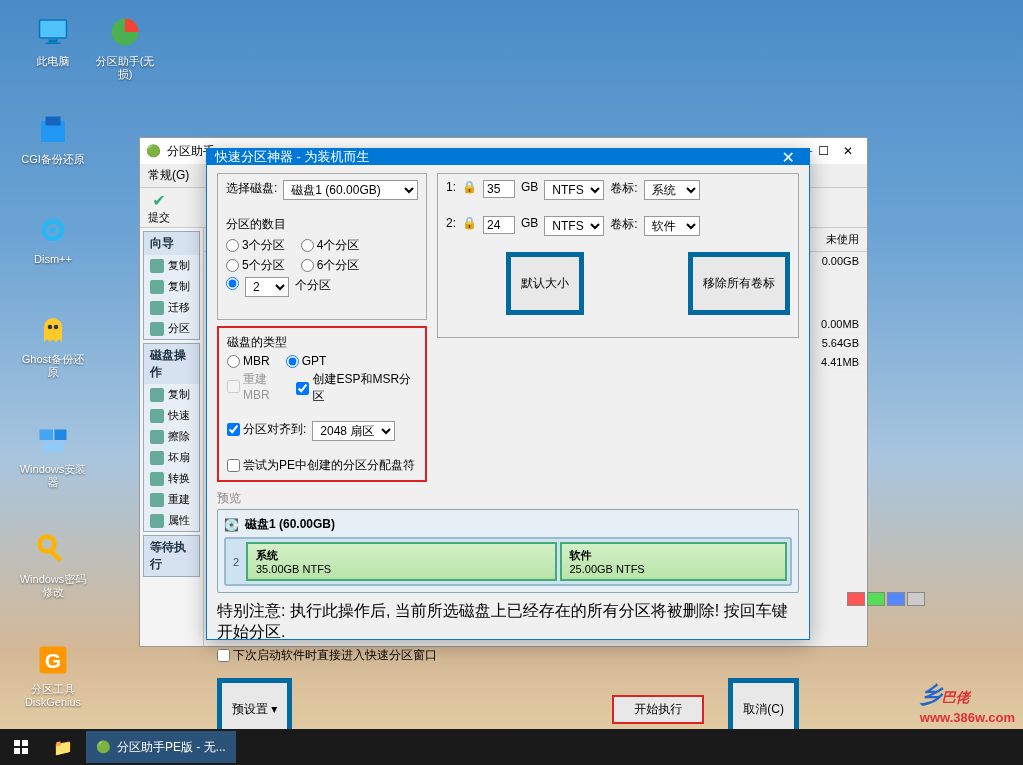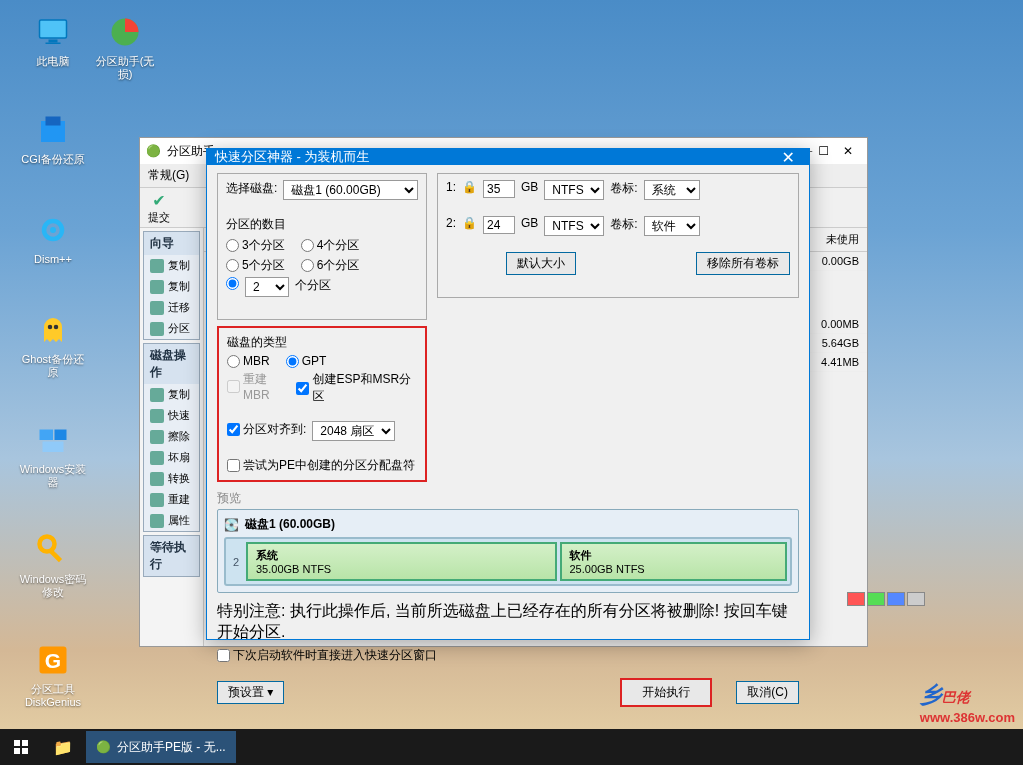--- a/index.html
+++ b/index.html
@@ -43,21 +43,21 @@
 .row { display: flex; align-items: flex-start; gap: 6px; margin-bottom: 16px; }
 fieldset { border: 1px solid #aaa; padding: 6px 8px; margin-bottom: 6px; }
 .fs-highlight { border: 2px solid #d22; padding: 6px 8px; margin-bottom: 6px; }
 
 .top-cols { display: flex; gap: 10px; }
 .top-left { flex: 0 0 210px; }
 .top-right { flex: 1; }
 
 select, input[type=text] { font-size: 12px; padding: 1px 3px; border: 1px solid #999; background: #fff; }
 input[type=text].sm { width: 32px; }
-.btn { background: #e8e8e8; border: 1px solid #0369a1; padding: 2px 10px; font-size: 12px; cursor: pointer; }
+.btn { background: #e8e8e8; border: 5px solid #0369a1; padding: 18px 10px; font-size: 12px; cursor: pointer; }
 .btn-main { border: 2px solid #d22; }
 
 .radios { display: flex; gap: 16px; margin: 3px 0; }
 label { display: flex; align-items: center; gap: 3px; }
 
 .preview { border: 1px solid #8ab; background: #e6eef6; padding: 6px; border-radius: 2px; }
 .pv-title { font-size: 12px; font-weight: bold; margin-bottom: 4px; display: flex; align-items: center; gap: 6px; }
 .pv-bar { display: flex; gap: 3px; border: 2px solid #9bc; padding: 3px; background: #cde3f0; border-radius: 3px; }
 .pv-num { width: 14px; display: flex; align-items: center; justify-content: center; font-size: 11px; color: #456; }
 .pv-part { border: 2px solid #4a7; background: linear-gradient(#d4f0c8, #b8e4a8); padding: 4px 8px; font-size: 11px; }

